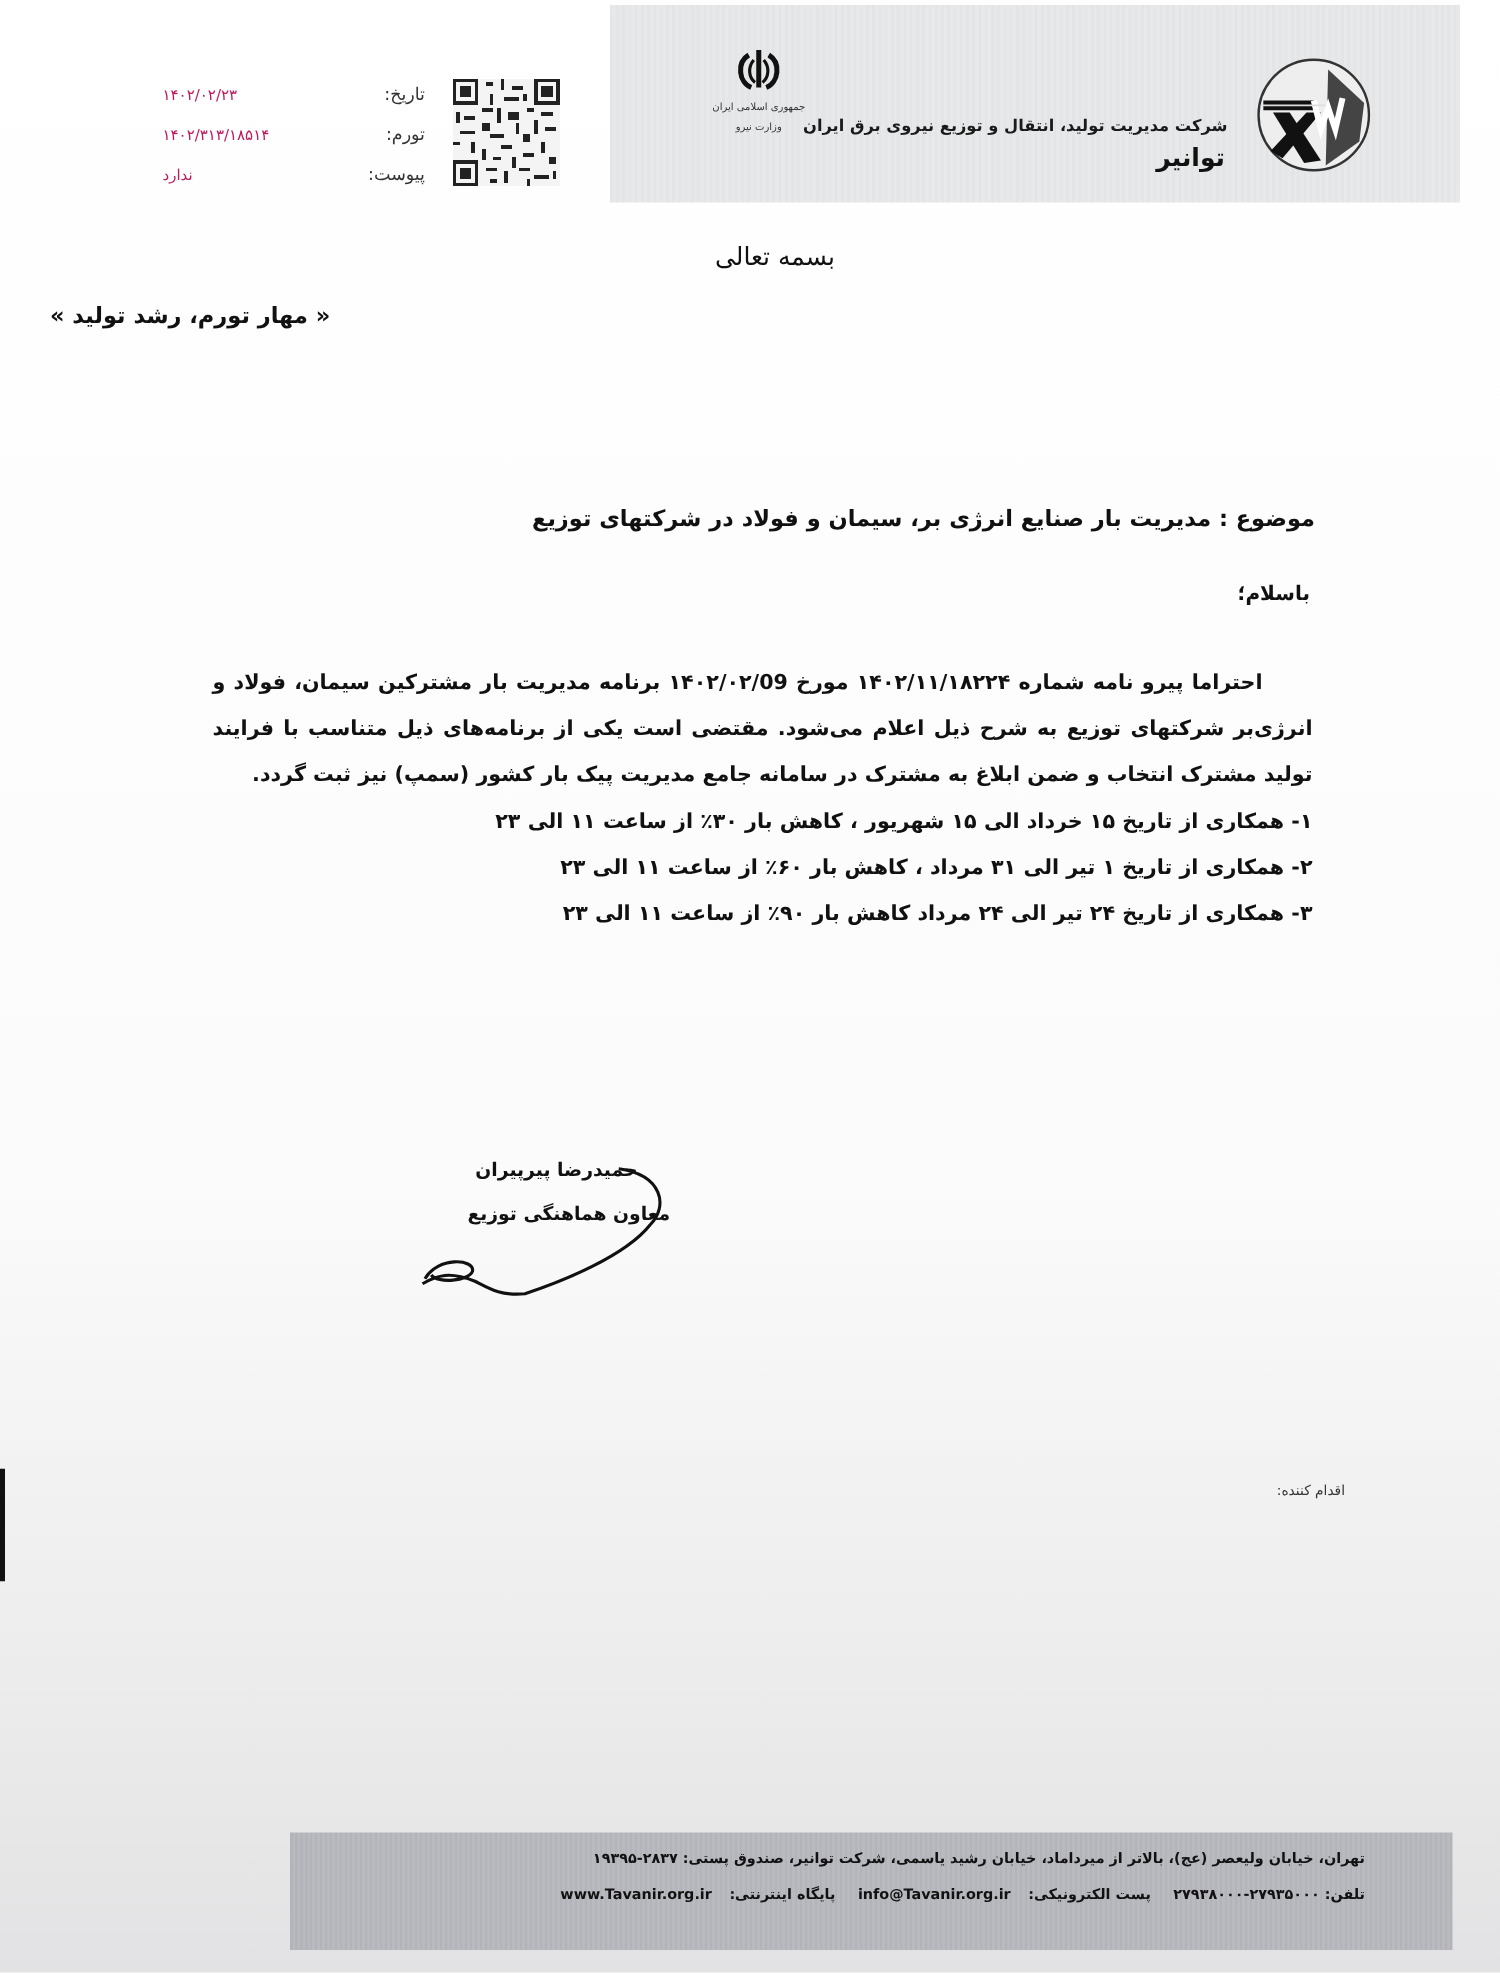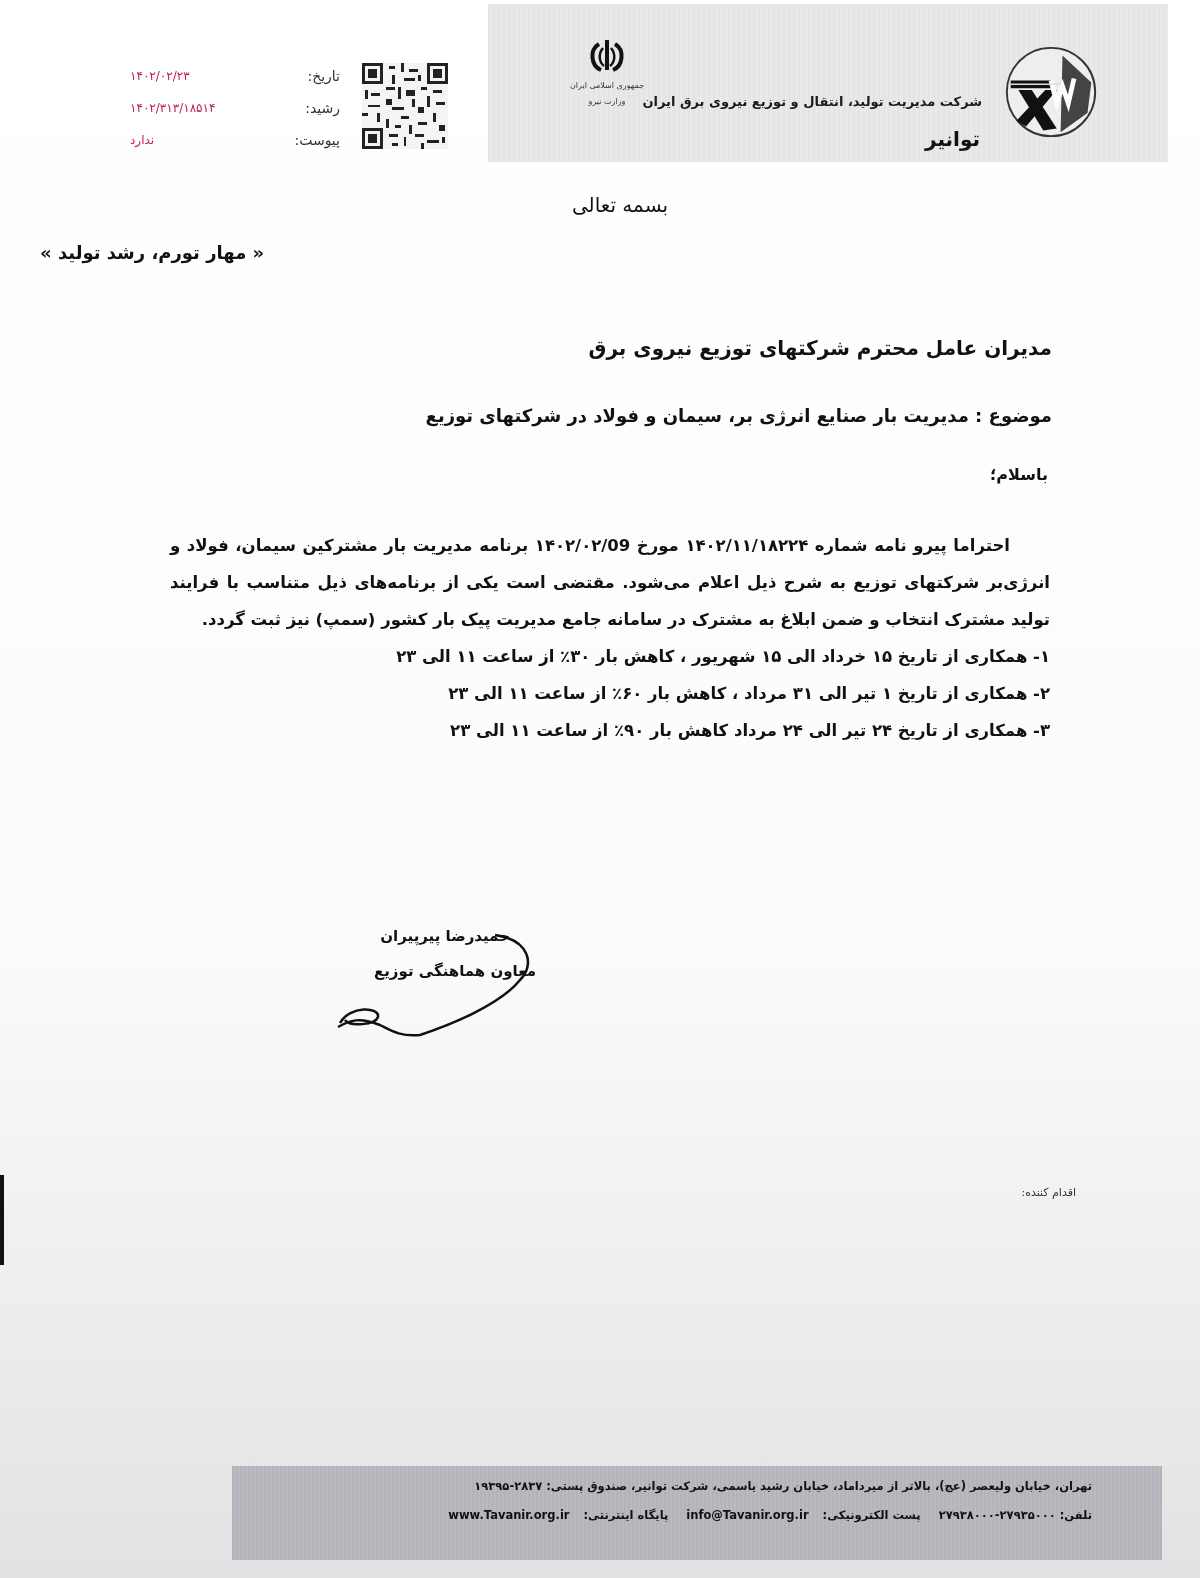--- a/index.html
+++ b/index.html
@@ -45,21 +45,20 @@
       white-space: nowrap;
       color: #1a1a1a;
     }
     .company-short {
       position: absolute;
       right: 220px;
       top: 114px;
       font-size: 20px;
       font-weight: bold;
       color: #111;
-      margin-top: 13px;
     }
     .emblem {
       position: absolute;
       left: 562px;
       top: 36px;
       width: 90px;
       text-align: center;
     }
     .emblem svg { display: block; margin: 0 auto; }
     .emblem-text {
@@ -303,33 +302,32 @@
         <rect x="20" y="27" width="1" height="2"></rect>
     </g>
   </svg>
 
   <div class="meta">
     <div class="meta-row">
       <span class="meta-label">تاریخ:</span>
       <span class="meta-value">۱۴۰۲/۰۲/۲۳</span>
     </div>
     <div class="meta-row">
-      <span class="meta-label">رشید:</span>
+      <span class="meta-label">تورم:</span>
       <span class="meta-value">۱۴۰۲/۳۱۳/۱۸۵۱۴</span>
     </div>
     <div class="meta-row">
       <span class="meta-label">پیوست:</span>
       <span class="meta-value">ندارد</span>
     </div>
   </div>
 
   <div class="bismillah">بسمه تعالی</div>
   <div class="slogan">« مهار تورم، رشد تولید »</div>
 
-  <div class="addressee">مدیران عامل محترم شرکتهای توزیع نیروی برق</div>
   <div class="subject">موضوع : مدیریت بار صنایع انرژی بر، سیمان و فولاد در شرکتهای توزیع</div>
   <div class="greeting">باسلام؛</div>
 
   <p class="body-text">احتراما پیرو نامه شماره ۱۴۰۲/۱۱/۱۸۲۲۴ مورخ ۱۴۰۲/۰۲/09 برنامه مدیریت بار مشترکین سیمان، فولاد و انرژی‌بر شرکتهای توزیع به شرح ذیل اعلام می‌شود. مقتضی است یکی از برنامه‌های ذیل متناسب با فرایند تولید مشترک انتخاب و ضمن ابلاغ به مشترک در سامانه جامع مدیریت پیک بار کشور (سمپ) نیز ثبت گردد.</p>
 
   <ul class="items">
     <li>۱-  همکاری از تاریخ ۱۵ خرداد الی ۱۵ شهریور ، کاهش بار ۳۰٪ از ساعت ۱۱ الی ۲۳</li>
     <li>۲- همکاری از تاریخ ۱ تیر الی ۳۱ مرداد ، کاهش بار ۶۰٪ از ساعت ۱۱ الی ۲۳</li>
     <li>۳- همکاری از تاریخ ۲۴ تیر الی ۲۴ مرداد کاهش بار ۹۰٪ از ساعت ۱۱ الی ۲۳</li>
   </ul>

